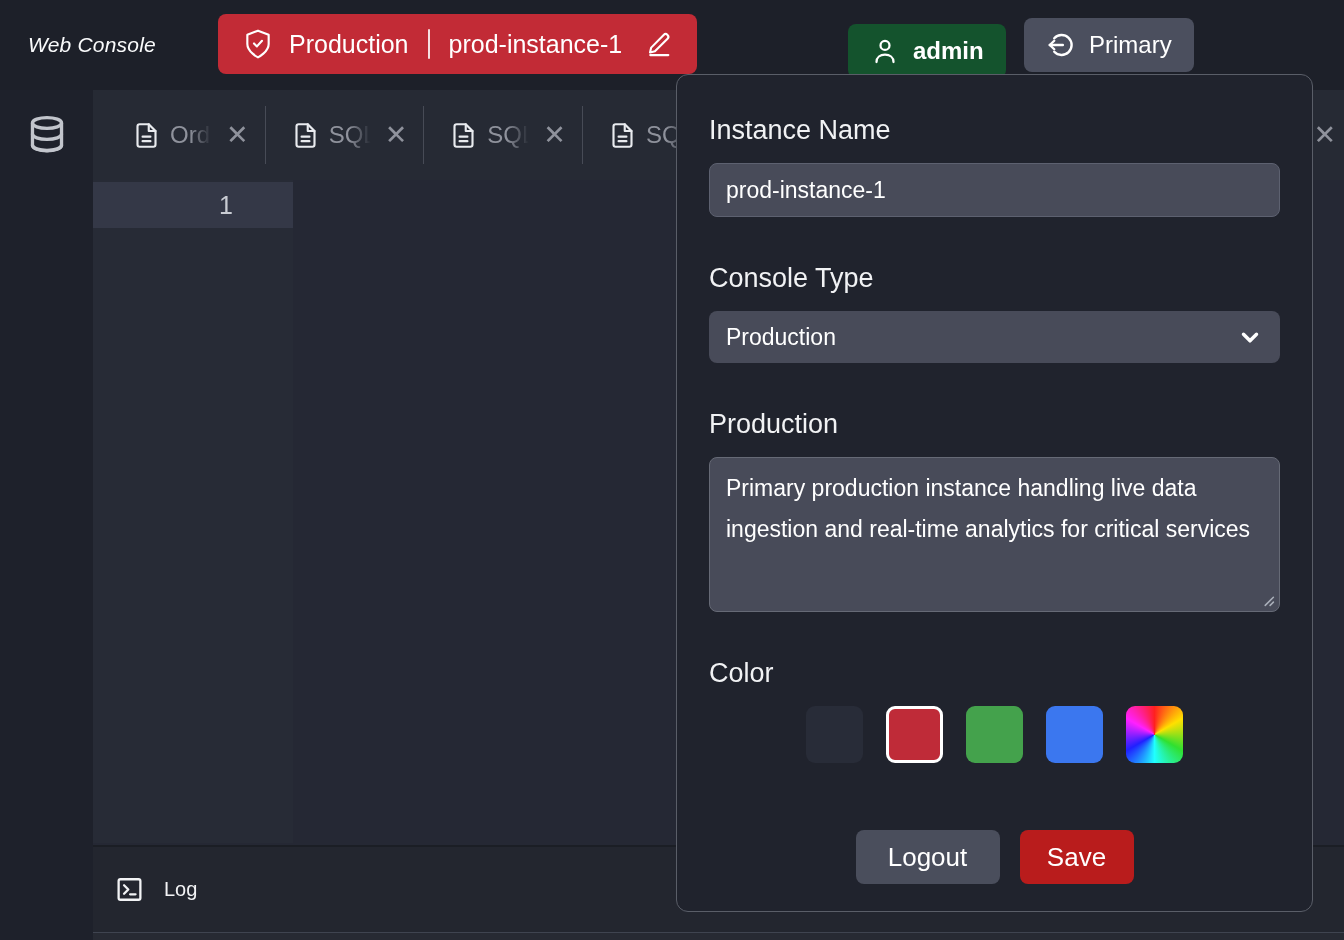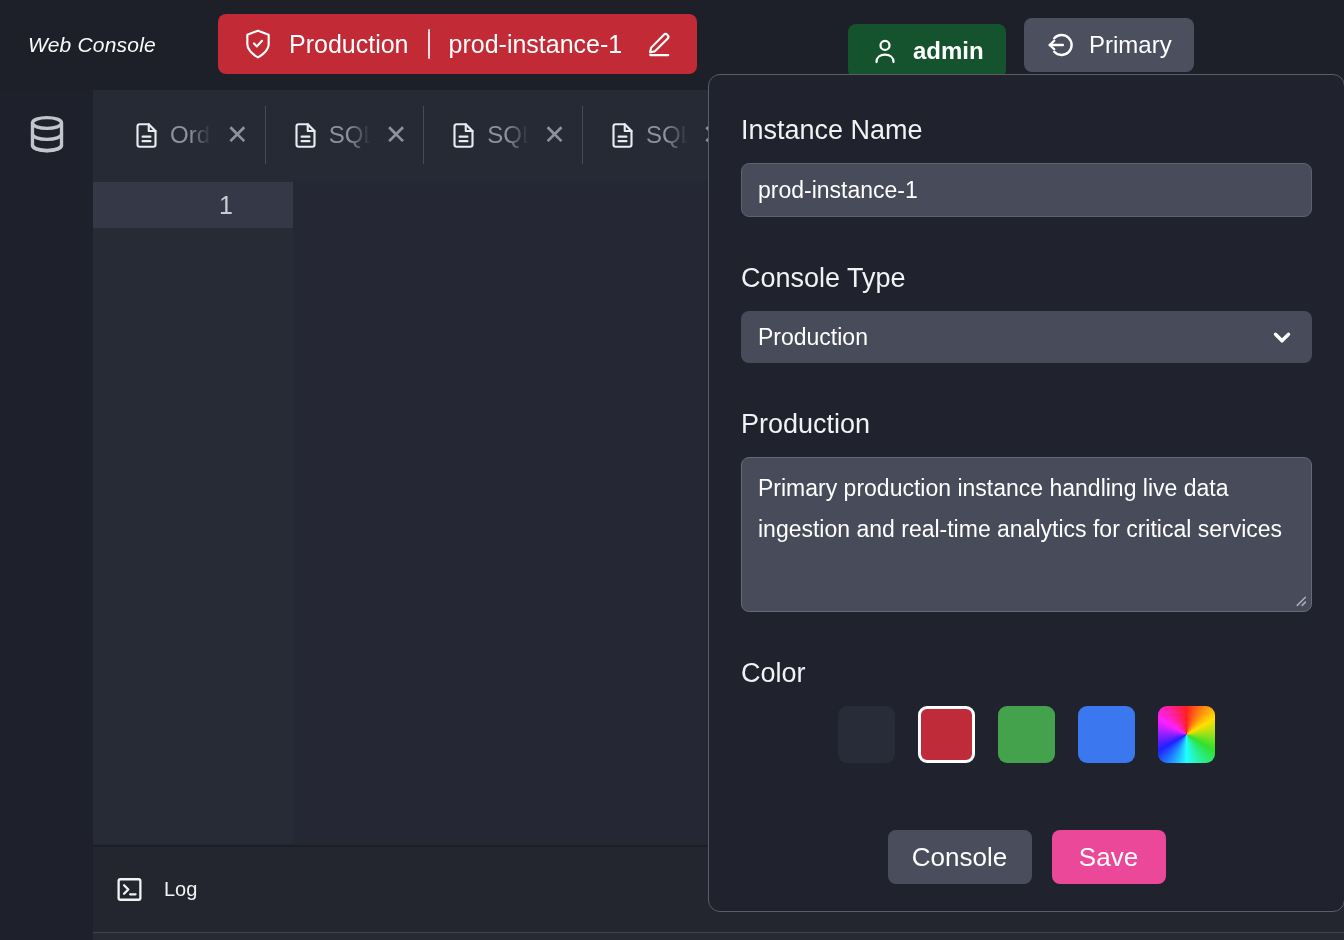--- a/index.html
+++ b/index.html
@@ -52,21 +52,21 @@
     display:flex; align-items:center; justify-content:flex-end; padding-right:60px;
     color:#c9ccd3; font-size:25px; }
 
   .logbar { position:absolute; left:0; right:0; bottom:8px; height:87px; background:#23262f;
     border-top:2px solid #1b1e25; display:flex; align-items:center; gap:20px; padding-left:22px; cursor:pointer; }
   .log-label { font-size:20px; color:#f2f3f5; }
   .bottom-strip { position:absolute; left:0; right:0; bottom:0; height:8px; background:#272a33;
     border-top:1px solid #3f4450; }
 
   
-  .dialog { position:absolute; left:708px; top:74px; width:637px; height:838px;
+  .dialog { position:absolute; left:676px; top:74px; width:637px; height:838px;
     background:#20232d; border:1px solid #5a5e68; border-radius:12px; padding:38px 32px 0 32px; z-index:10; }
   .fld-label { font-size:27px; line-height:34px; color:#f1f2f4; margin-top:44px; }
   .fld-label:first-child { margin-top:0; }
   .txt-input { margin-top:16px; width:100%; height:54px; background:#484b59; border:1px solid #5d6170;
     border-radius:8px; color:#fff; font-size:23px; padding:0 16px; font-family:inherit; outline:none; }
   .select { margin-top:16px; position:relative; width:100%; height:52px; background:#484b59;
     border:1px solid #51556300; border-radius:8px; display:flex; align-items:center; padding:0 16px;
     font-size:23px; color:#fff; cursor:pointer; }
   .select .chev { position:absolute; right:16px; top:50%; transform:translateY(-50%); color:#fff; }
   .ta-wrap { position:relative; margin-top:16px; }
@@ -251,16 +251,16 @@
   <div class="fld-label">Color</div>
   <div class="swatch-row">
     <div class="swatch" style="background: rgb(40, 44, 56);"></div>
     <div class="swatch selected" style="background: rgb(191, 43, 56);"></div>
     <div class="swatch" style="background: rgb(68, 162, 76);"></div>
     <div class="swatch" style="background: rgb(59, 119, 239);"></div>
     <div class="swatch" style="background: conic-gradient(rgb(255, 32, 32), rgb(255, 224, 0), rgb(48, 224, 48), rgb(32, 255, 255), rgb(32, 32, 255), rgb(255, 32, 255), rgb(255, 32, 32));"></div>
   </div>
 
   <div class="btn-row">
-    <button class="btn btn-cancel">Console</button>
-    <button class="btn btn-save" style="background: #ec4899;">Save</button>
+    <button class="btn btn-cancel">Logout</button>
+    <button class="btn btn-save" style="background: #b91c1c;">Save</button>
   </div>
 </div>
 
 </body></html>

